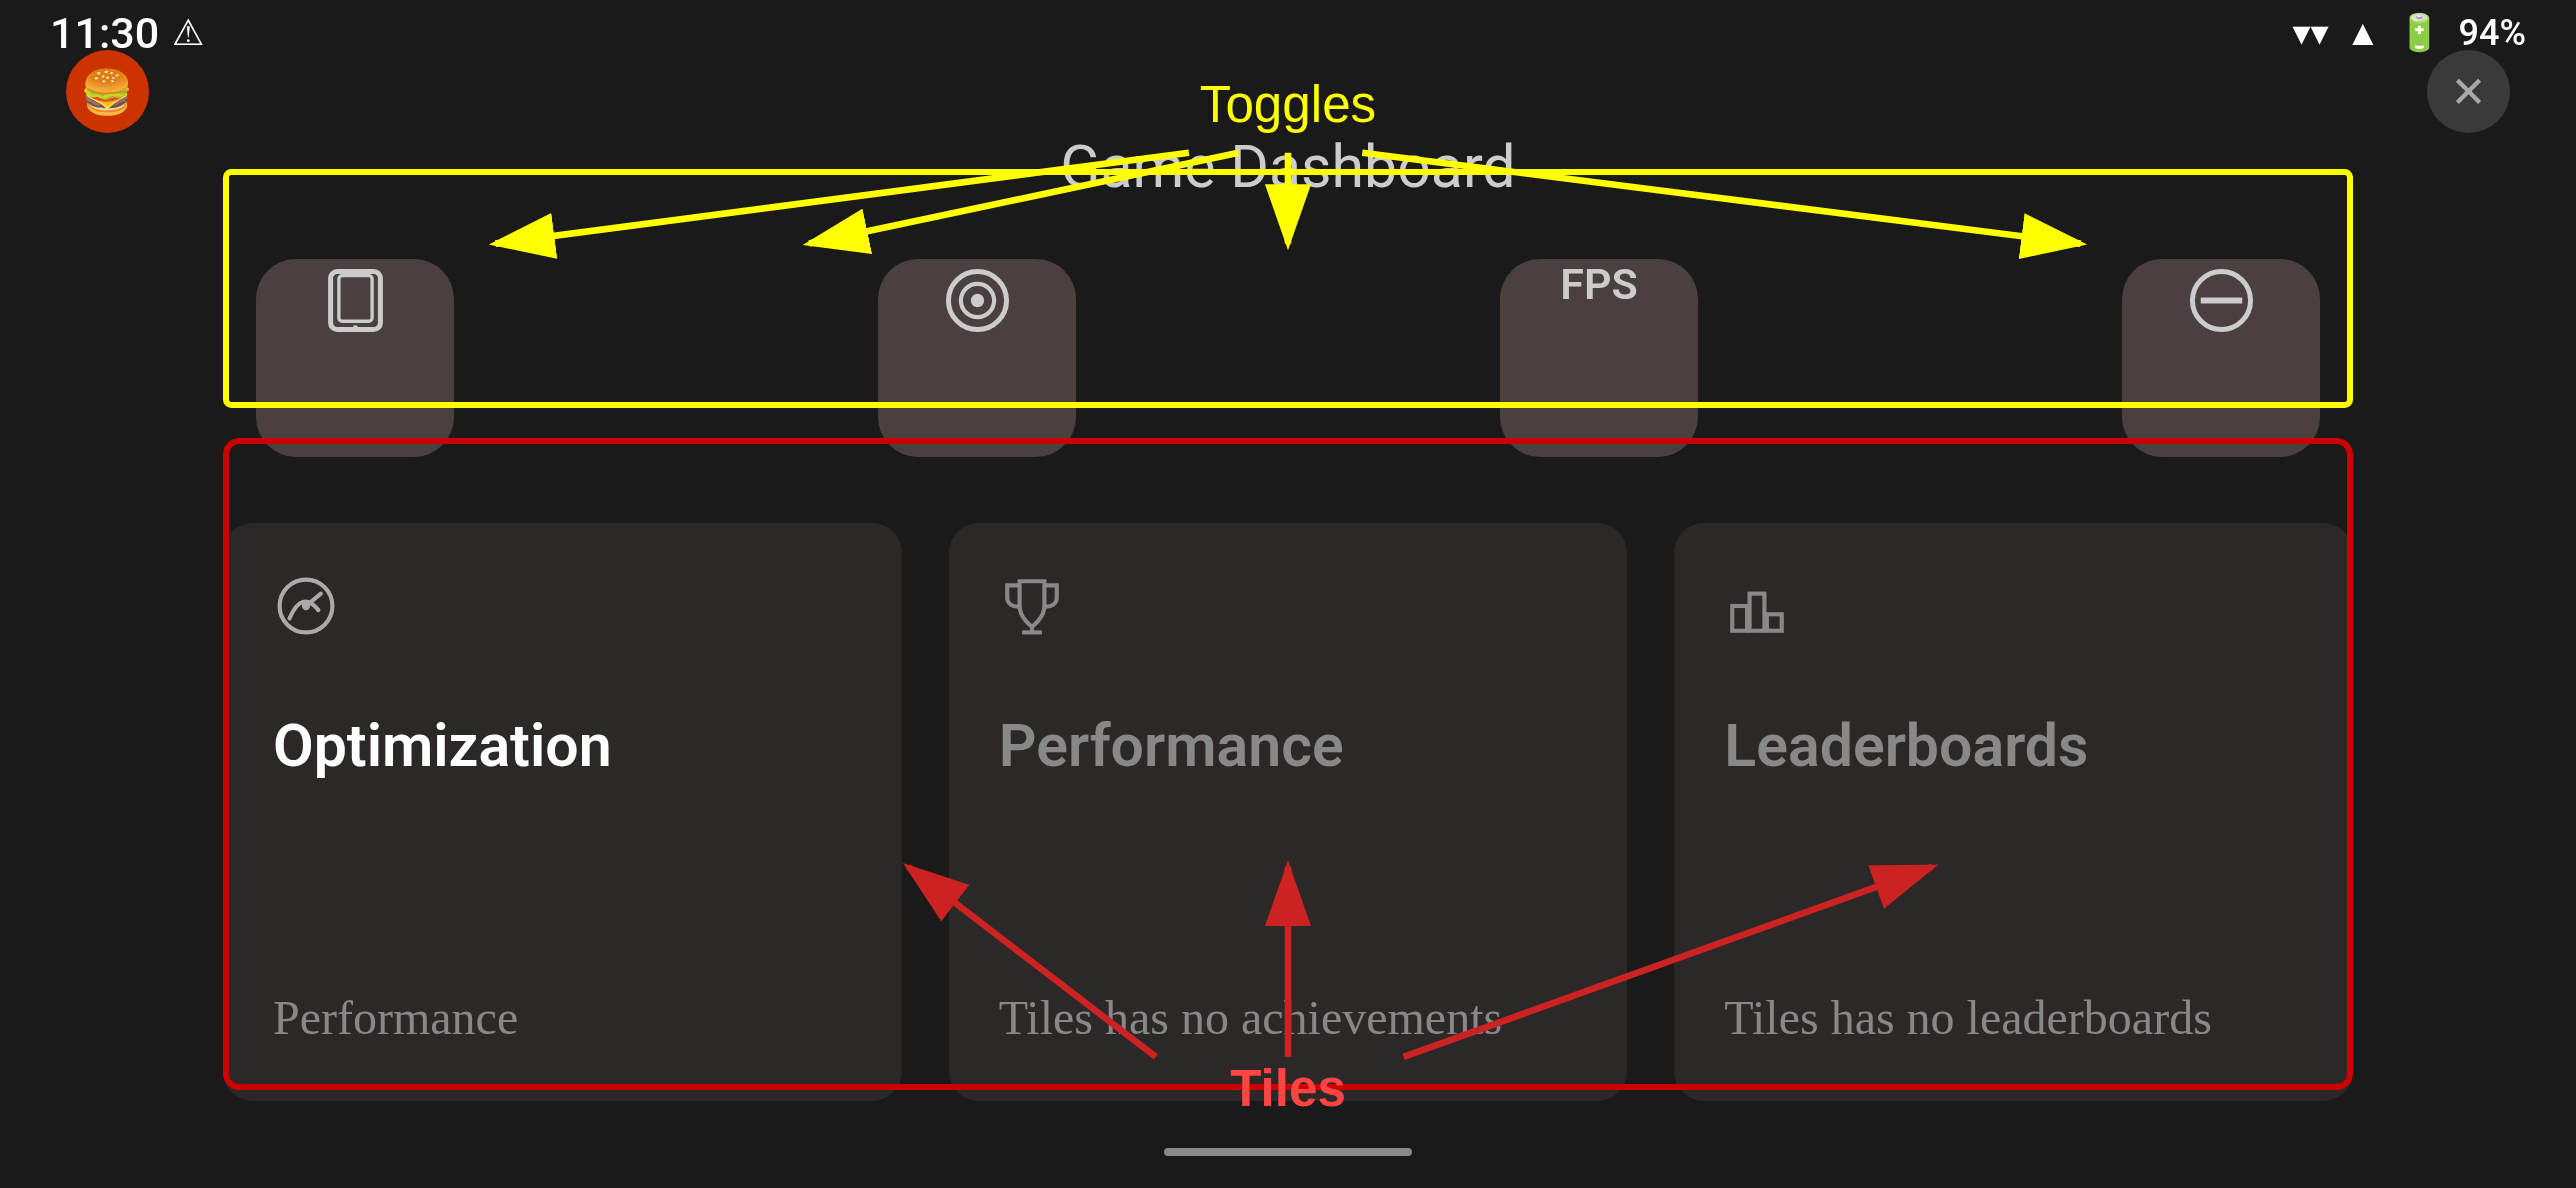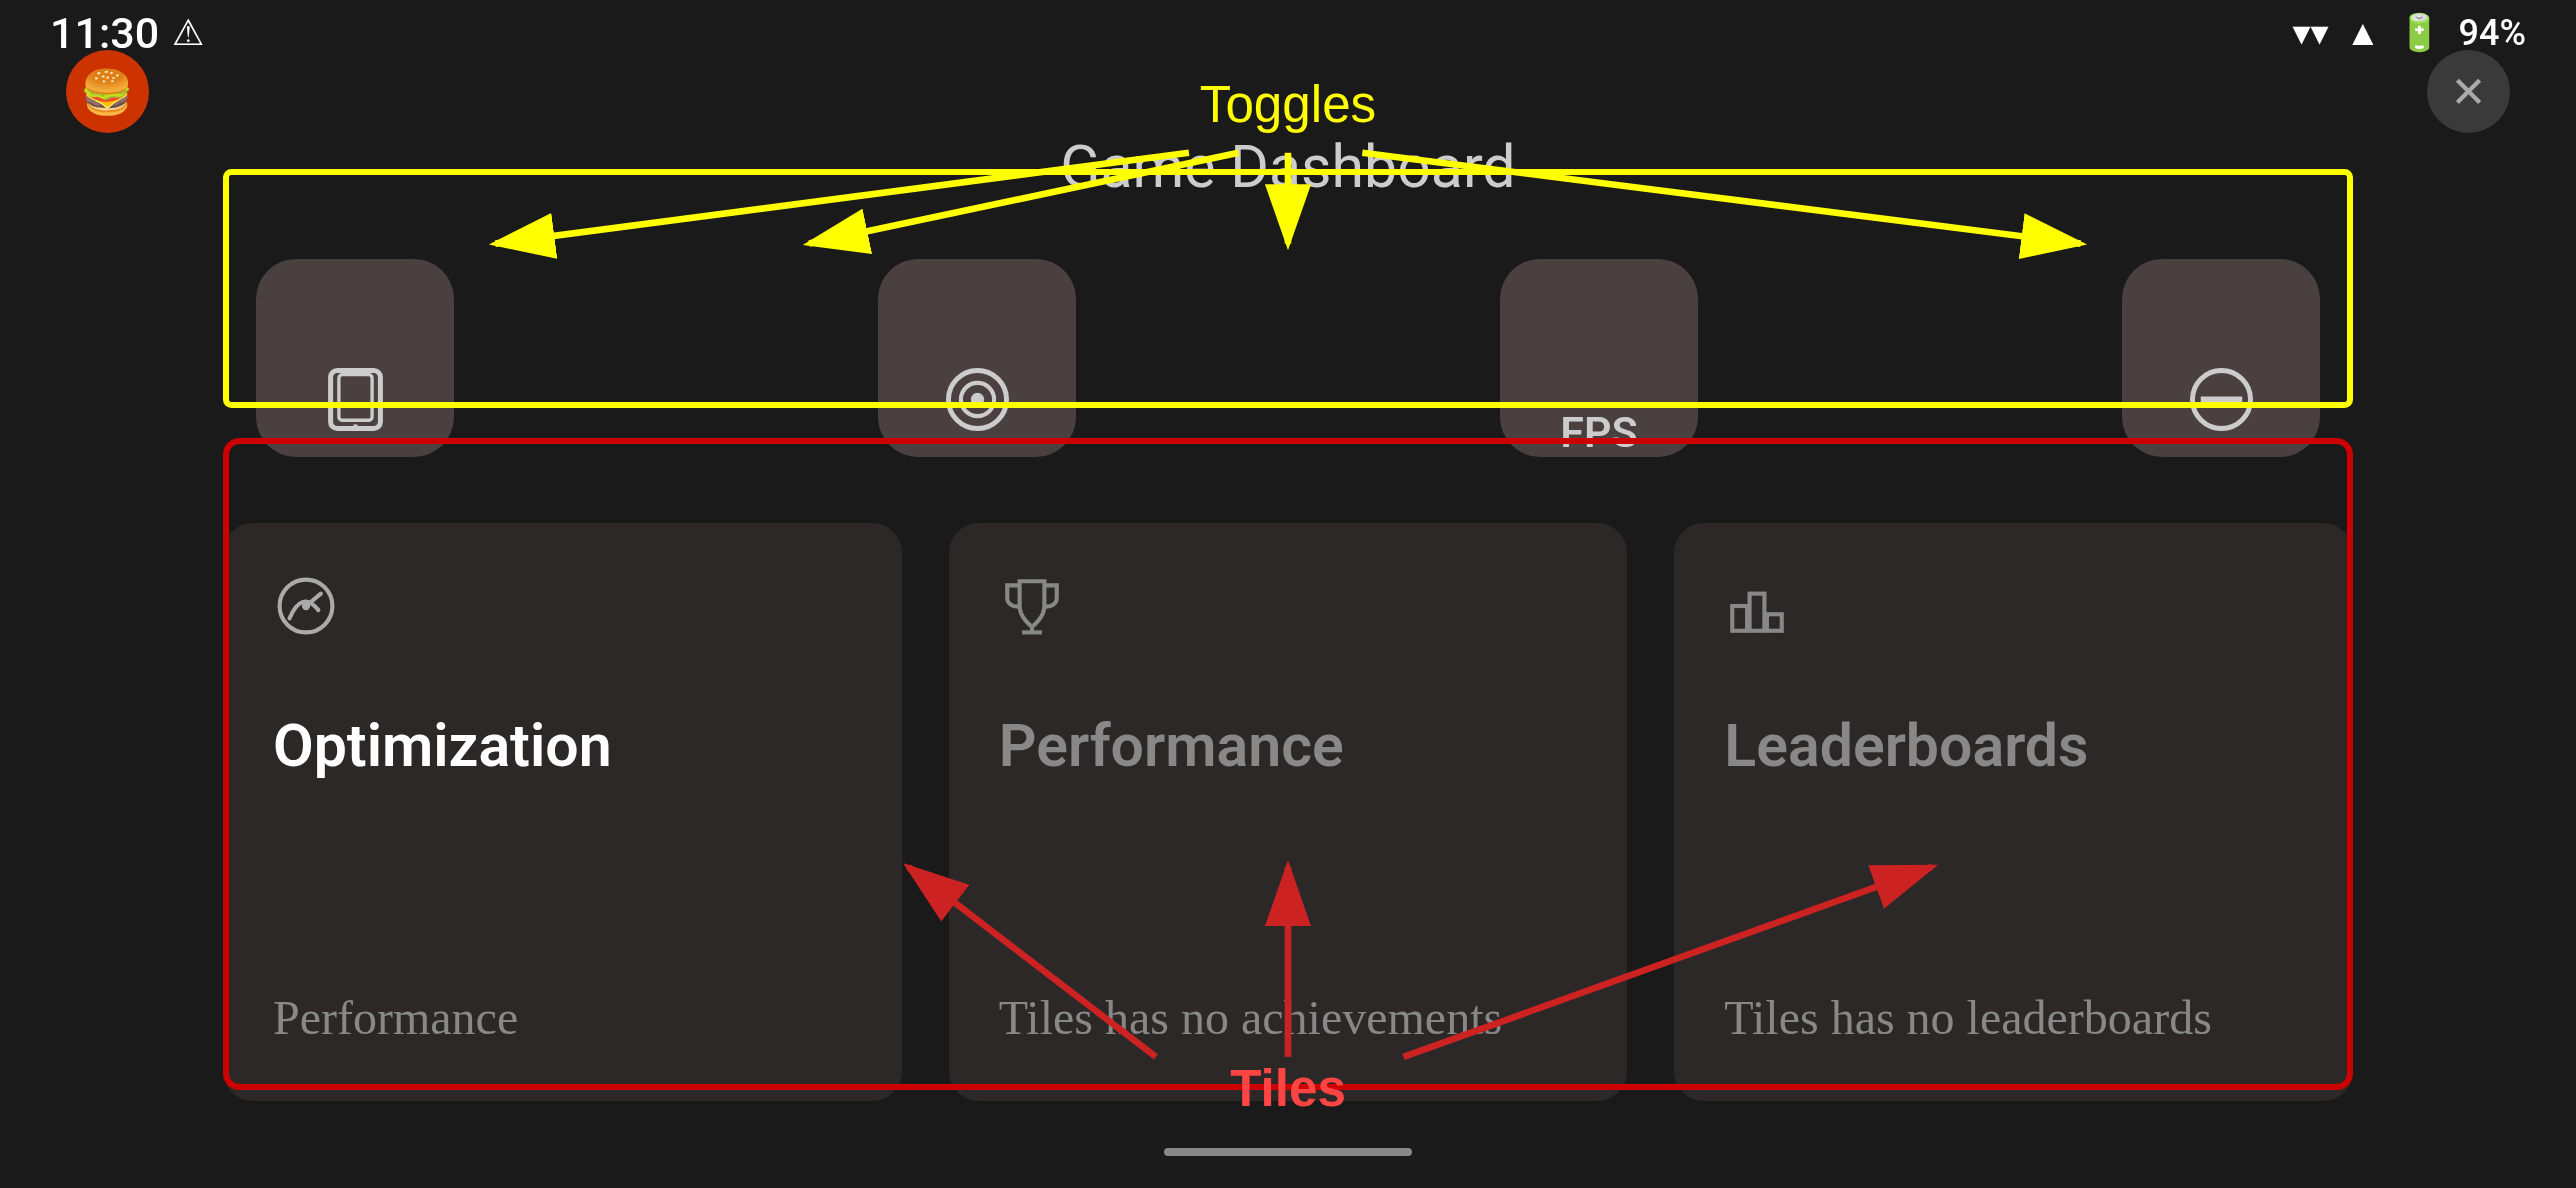--- a/index.html
+++ b/index.html
@@ -141,21 +141,21 @@
       padding: 25px 33px;
       margin-bottom: 41px;
     }
 
     .toggle-btn {
       width: 198px;
       height: 198px;
       background: #4a4040;
       border-radius: 40px;
       display: flex;
-      align-items: flex-end;
+      align-items: flex-start;
       justify-content: center;
       cursor: pointer;
       font-size: 66px;
       color: #cccccc;
     }
 
     .toggle-btn.fps {
       font-size: 43px;
       font-weight: 600;
       color: #cccccc;

